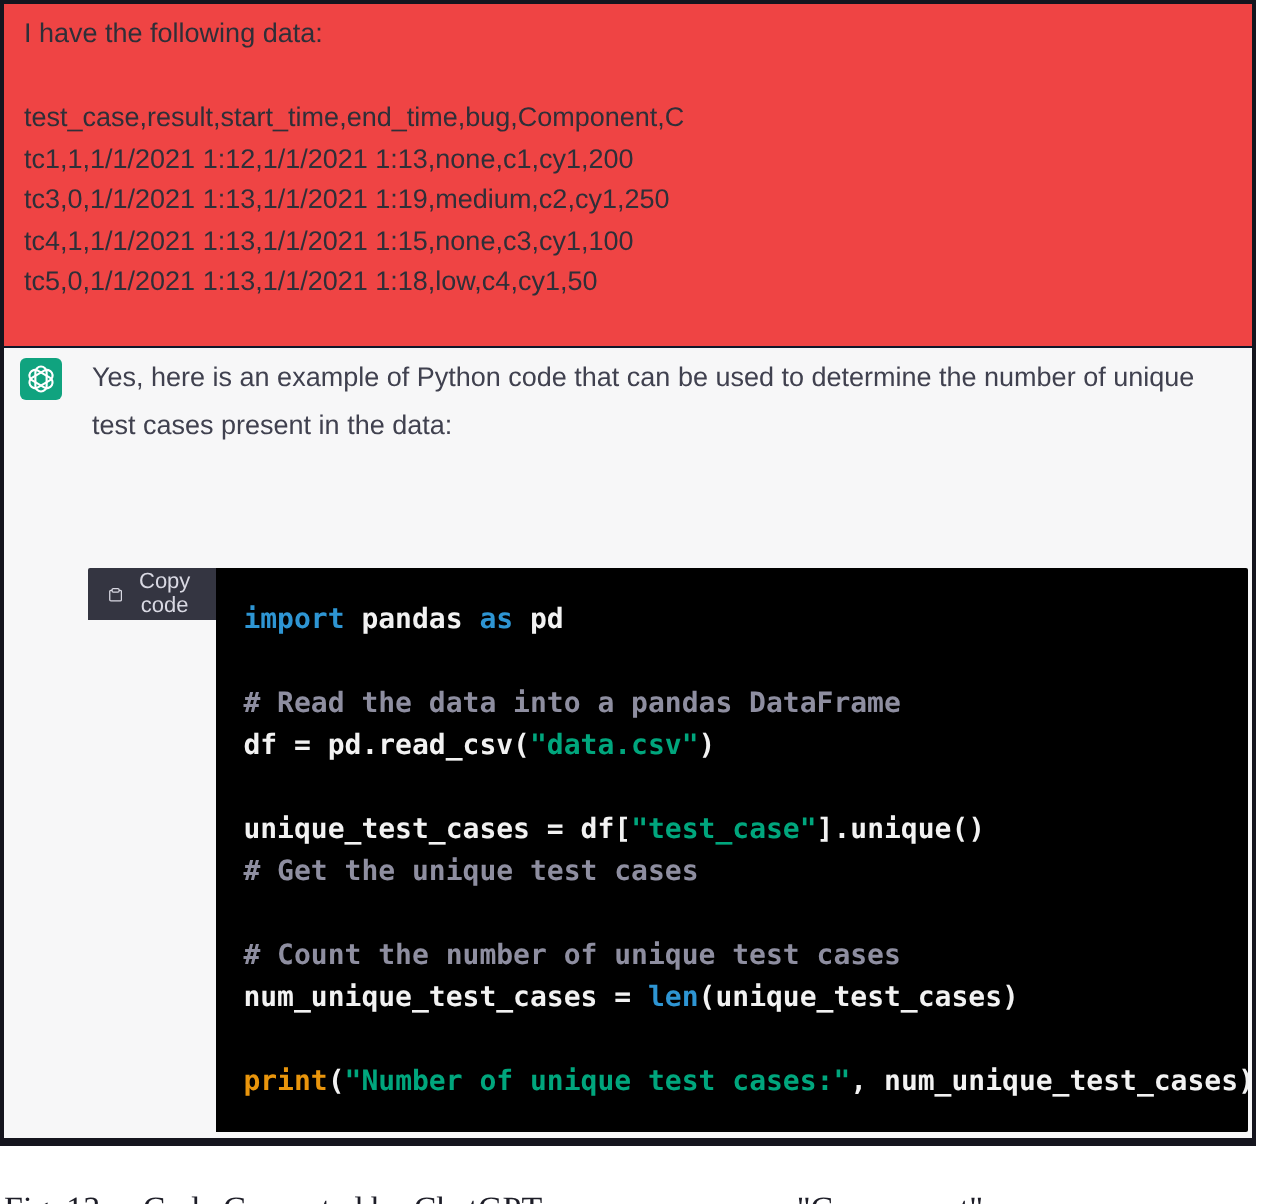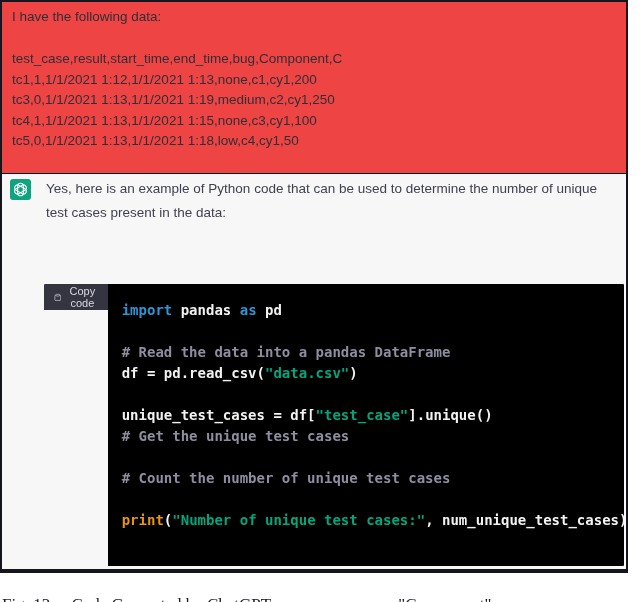--- a/index.html
+++ b/index.html
@@ -113,20 +113,21 @@
       <div class="code-body">
           <div class="code-line"><span class="tok-kw">import</span><span> pandas </span><span class="tok-kw">as</span><span> pd</span></div>
           <div class="code-line">&nbsp;</div>
           <div class="code-line"><span class="tok-com"># Read the data into a pandas DataFrame</span></div>
           <div class="code-line"><span>df = pd.read_csv(</span><span class="tok-str">"data.csv"</span><span>)</span></div>
           <div class="code-line">&nbsp;</div>
           <div class="code-line"><span>unique_test_cases = df[</span><span class="tok-str">"test_case"</span><span>].unique()</span></div>
           <div class="code-line"><span class="tok-com"># Get the unique test cases</span></div>
           <div class="code-line">&nbsp;</div>
           <div class="code-line"><span class="tok-com"># Count the number of unique test cases</span></div>
+          <div class="code-line"><span>num_unique_test_cases = </span><span class="tok-kw">len</span><span>(unique_test_cases)</span></div>
           <div class="code-line">&nbsp;</div>
           <div class="code-line"><span class="tok-fn">print</span><span>(</span><span class="tok-str">"Number of unique test cases:"</span><span>, num_unique_test_cases)</span></div>
         </div>
     </div>
 
   </div>
 </div>
 
 <div class="caption">Fig. 13.    Code Generated by ChatGPT                              "Component"</div>
 

